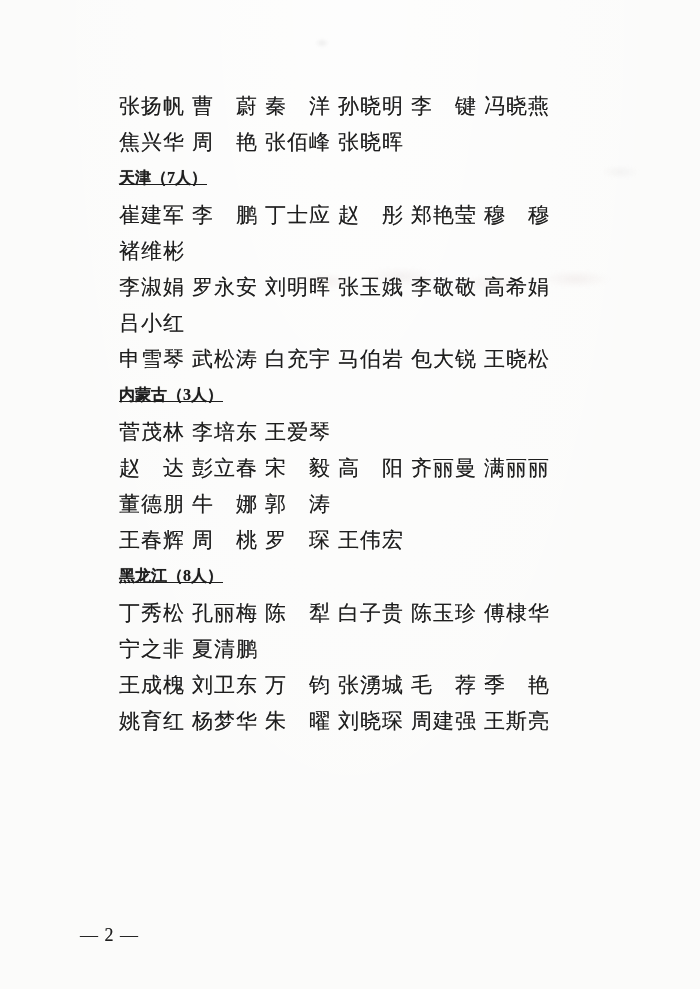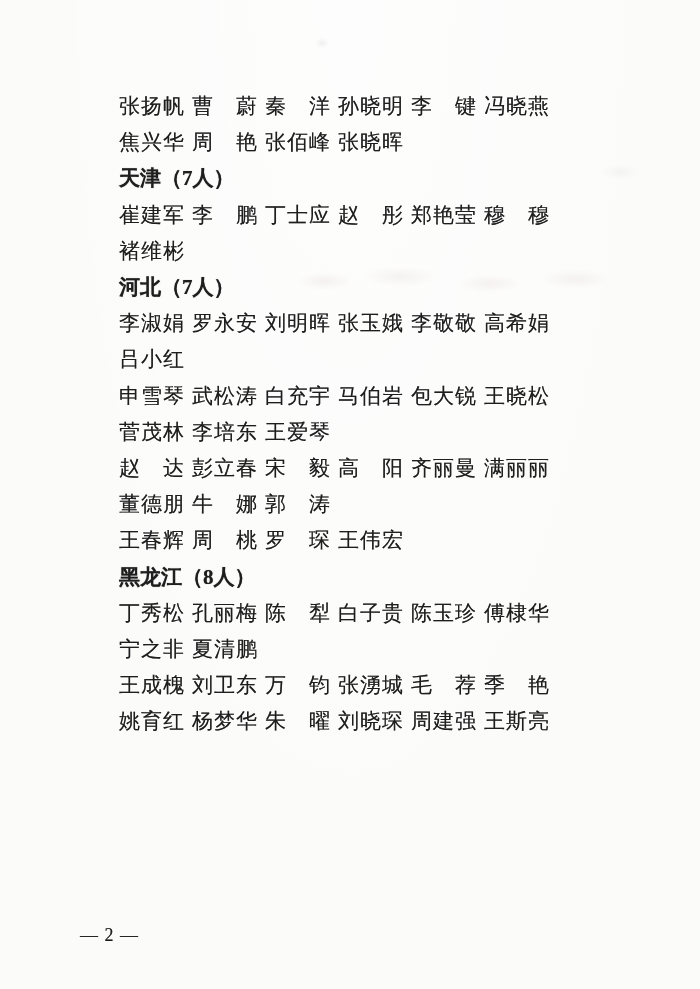--- a/index.html
+++ b/index.html
@@ -40,24 +40,25 @@
     justify-content: space-between;
     font-size: 21px;
     letter-spacing: 0;
     text-shadow: 0 0 0.6px rgba(25,25,25,0.55);
     white-space: nowrap;
   }
   .province-header {
     height: 36.2px;
     display: flex;
     align-items: center;
-    font-size: 21px;
+    font-size: 16px;
     font-weight: 700;
     text-shadow: 0 0 0.7px rgba(15,15,15,0.65);
     white-space: nowrap;
+    text-decoration: underline;
   }
   .page-footer {
     position: absolute;
     left: 80px;
     top: 925px;
     font-size: 18px;
     letter-spacing: 1px;
     text-shadow: 0 0 0.5px rgba(25,25,25,0.5);
   }
   
@@ -185,21 +186,20 @@
           <span>穆</span>
         </span>
       </div>
       <div class="name-row">
         <span class="person-name">
           <span>褚</span>
           <span>维</span>
           <span>彬</span>
         </span>
       </div>
-      <div class="province-header">河北（7人）</div>
       <div class="name-row">
         <span class="person-name">
           <span>李</span>
           <span>淑</span>
           <span>娟</span>
         </span>
         <span class="person-name">
           <span>罗</span>
           <span>永</span>
           <span>安</span>
@@ -257,20 +257,21 @@
           <span>包</span>
           <span>大</span>
           <span>锐</span>
         </span>
         <span class="person-name">
           <span>王</span>
           <span>晓</span>
           <span>松</span>
         </span>
       </div>
+      <div class="province-header">内蒙古（3人）</div>
       <div class="name-row">
         <span class="person-name">
           <span>菅</span>
           <span>茂</span>
           <span>林</span>
         </span>
         <span class="person-name">
           <span>李</span>
           <span>培</span>
           <span>东</span>

